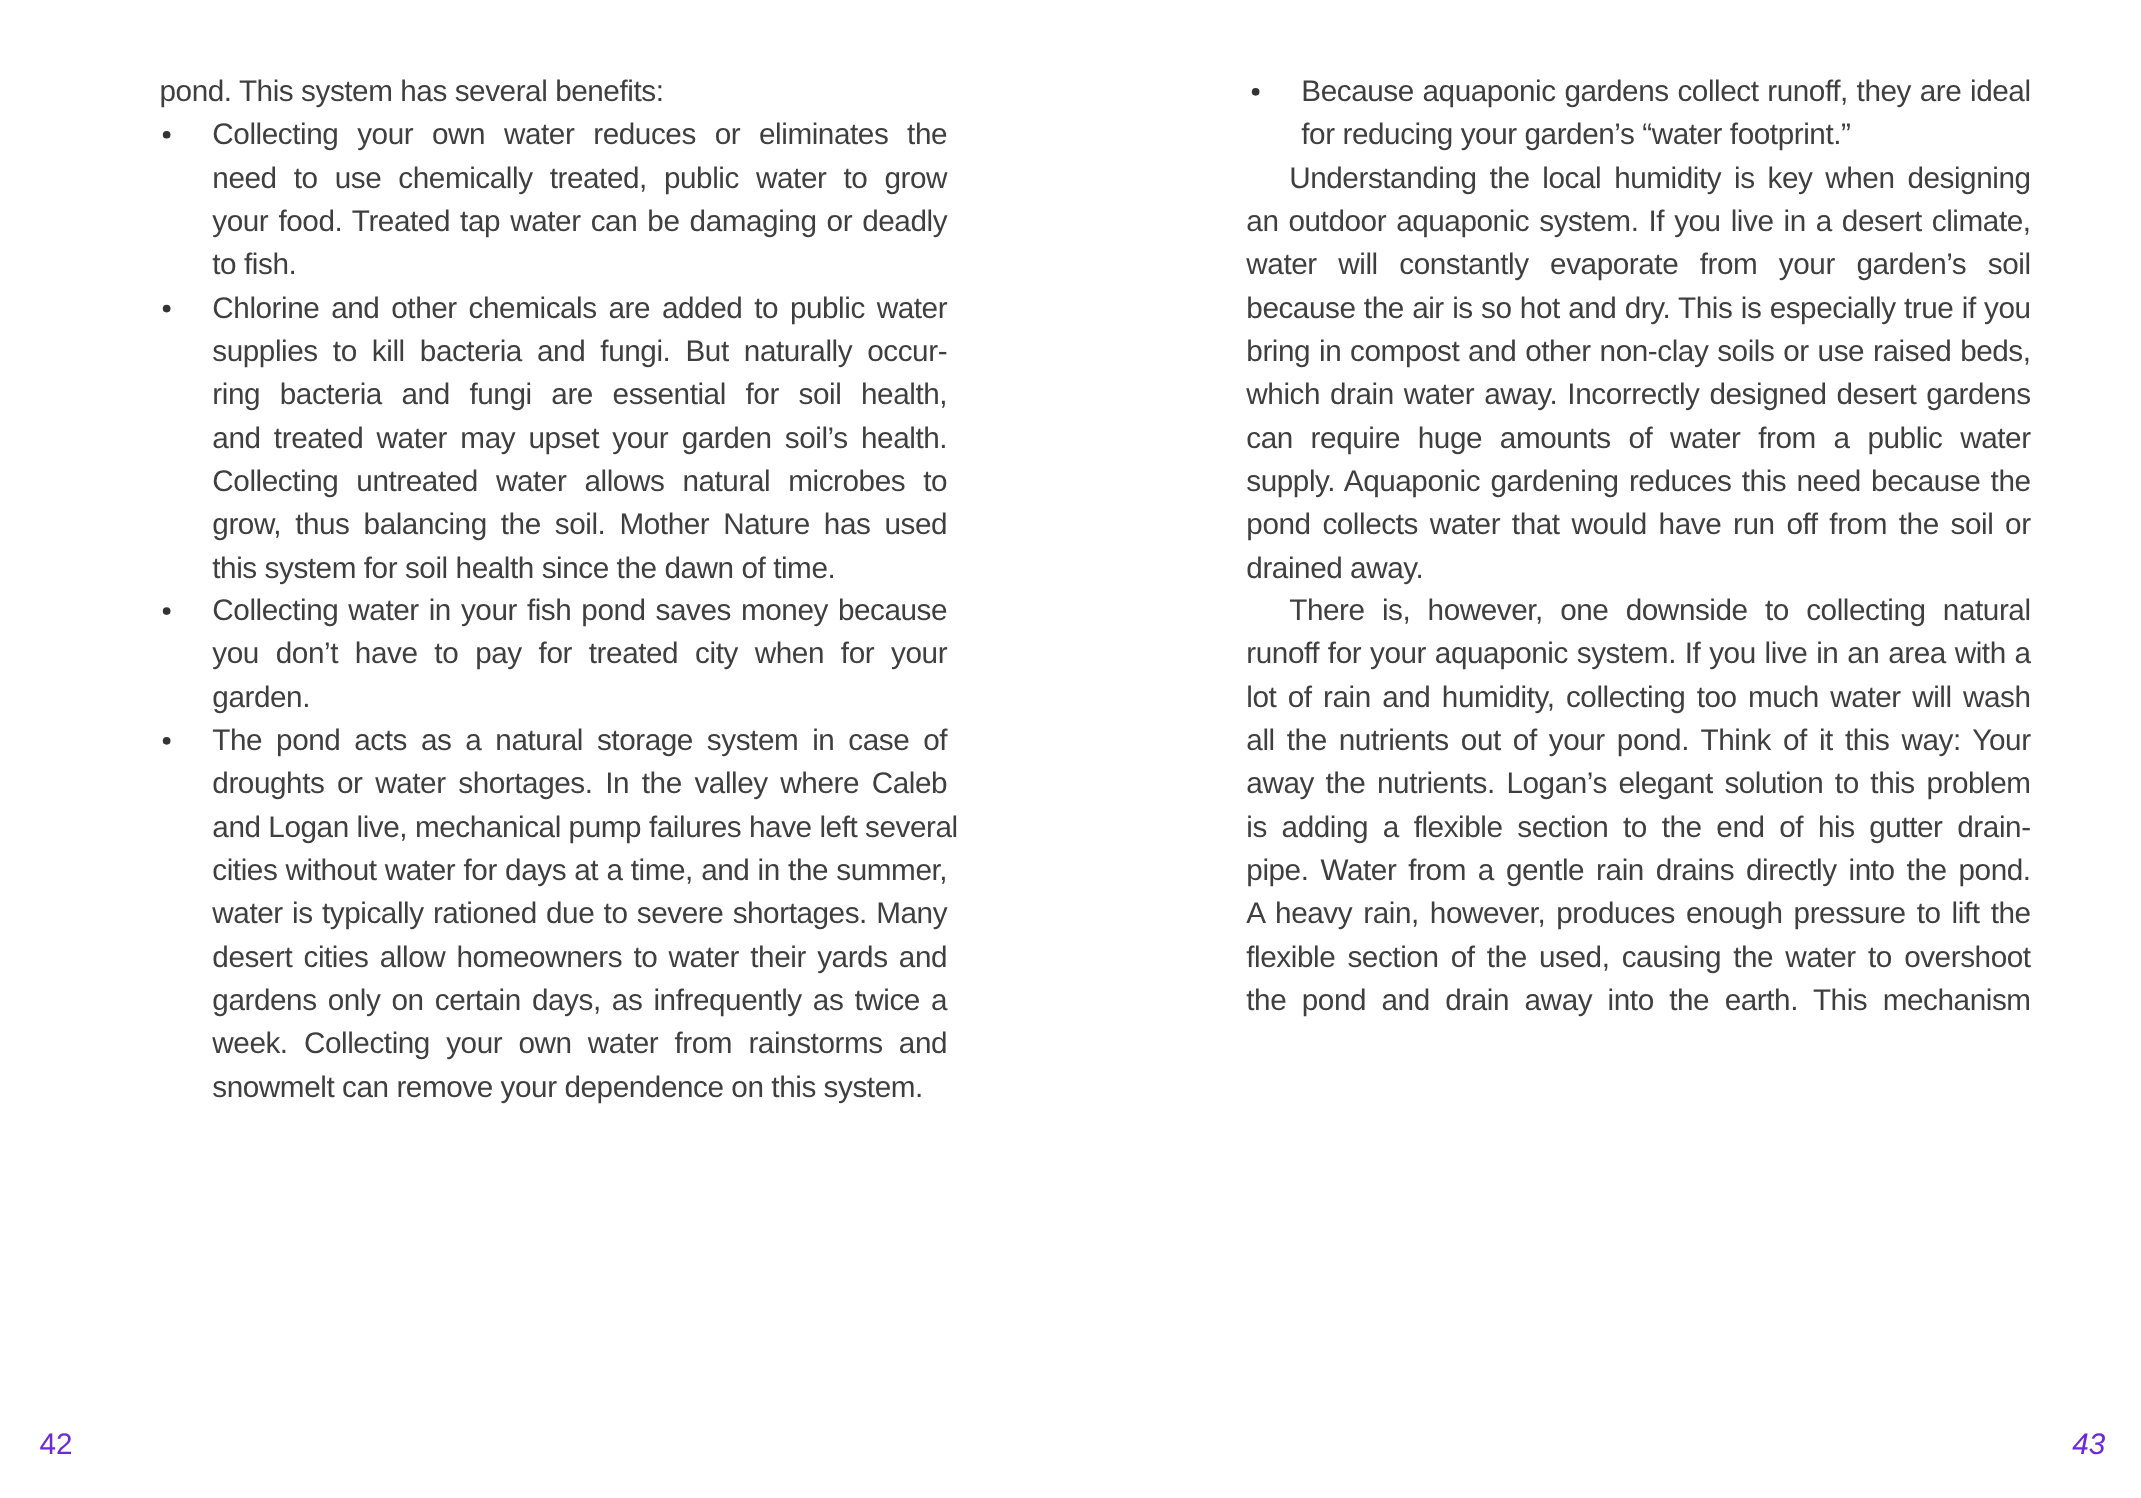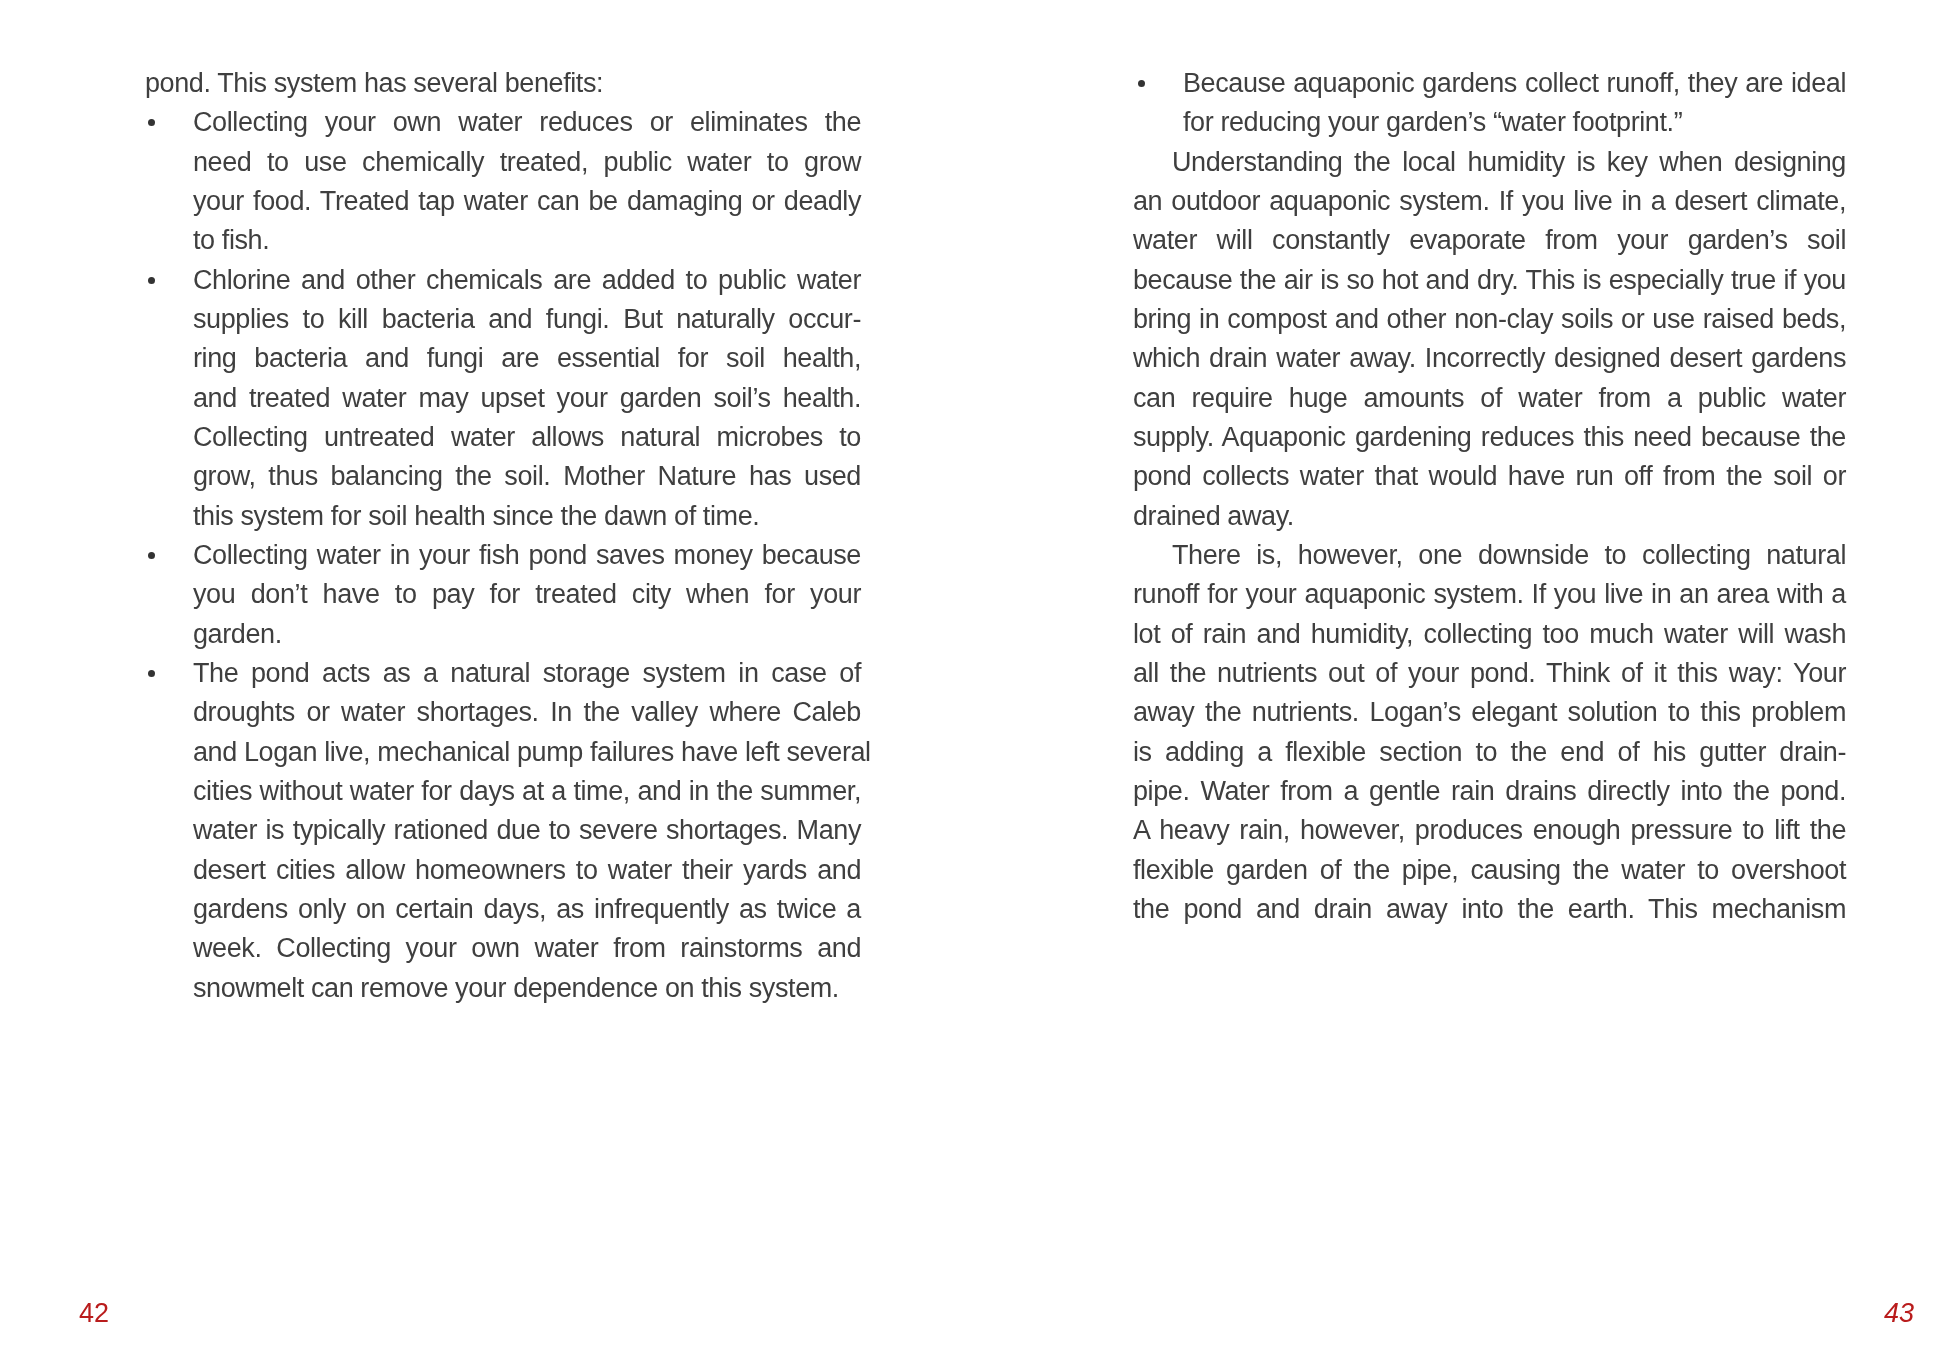--- a/index.html
+++ b/index.html
@@ -47,23 +47,22 @@
     background: #333333;
   }
   .page-left  .dot { left: 3px; }
   .page-right .dot { left: 5px; }
 
   .pagenum {
     position: absolute;
     top: 1296px;
     font-size: 27px;
     line-height: 34px;
-    color: #b91c1c;
+    color: #6d28d9;
     letter-spacing: 0;
-    margin-left: 43px;
   }
   .pagenum.pn-left  { left: 36px; }
   .pagenum.pn-right { right: 32px; font-style: italic; }
 </style>
 </head>
 <body>
 
 <div class="spread">
 
   <section class="page page-left">
@@ -141,21 +140,21 @@
 
     <div class="paragraph">
         <div class="jline indent">There is, however, one downside to collecting natural</div>
         <div class="jline">runoff for your aquaponic system. If you live in an area with a</div>
         <div class="jline">lot of rain and humidity, collecting too much water will wash</div>
         <div class="jline">all the nutrients out of your pond. Think of it this way: Your</div>
         <div class="jline">away the nutrients. Logan’s elegant solution to this problem</div>
         <div class="jline">is adding a flexible section to the end of his gutter drain-</div>
         <div class="jline">pipe. Water from a gentle rain drains directly into the pond.</div>
         <div class="jline">A heavy rain, however, produces enough pressure to lift the</div>
-        <div class="jline">flexible garden of the pipe, causing the water to overshoot</div>
+        <div class="jline">flexible section of the used, causing the water to overshoot</div>
         <div class="jline">the pond and drain away into the earth. This mechanism</div>
       </div>
   </section>
 
   <div class="pagenum pn-left">42</div>
   <div class="pagenum pn-right">43</div>
 
 </div>
 
 </body></html>

